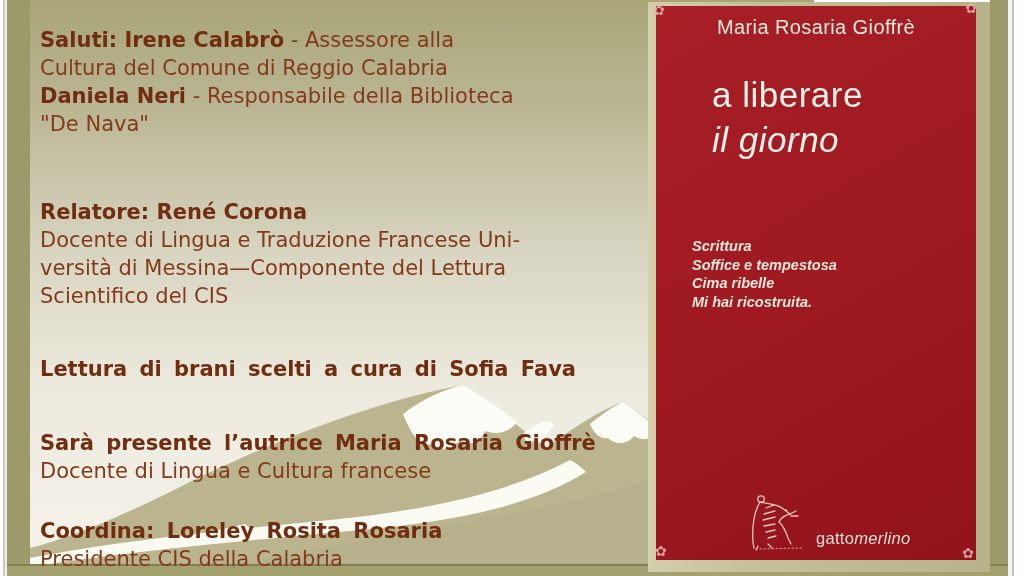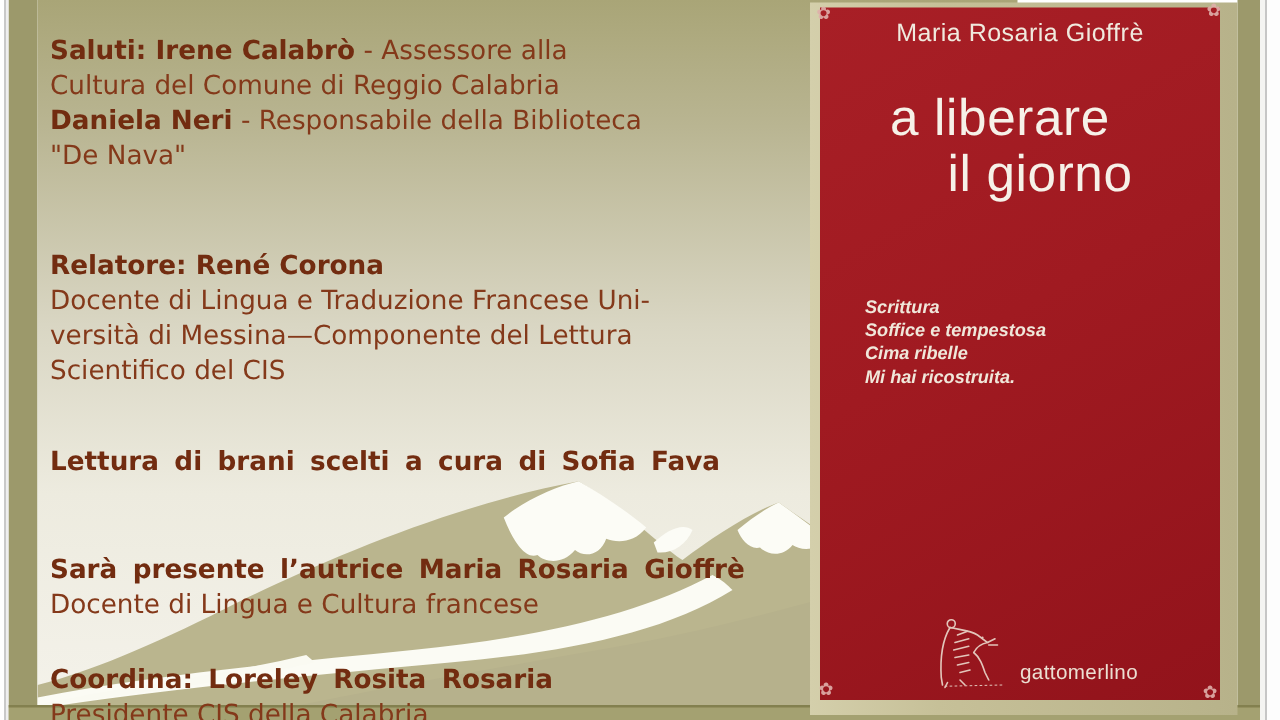--- a/index.html
+++ b/index.html
@@ -21,48 +21,48 @@
   .content{
     position:absolute;left:30px;top:0;width:784px;height:564px;
     background:linear-gradient(180deg,#a9a577 0%,#b9b592 18%,#d9d6c3 46%,#edebdf 70%,#f4f2ea 100%);
   }
   .mountains{position:absolute;left:0;bottom:0;width:640px;height:212px;z-index:1;}
   .textcol{position:relative;z-index:2;padding:26px 0 0 10px;width:618px;
     color:#84391a;font-size:21px;line-height:28px;}
   .tblock{margin:0;}
   .tblock.b2{margin-top:60px;}
   .tblock.b3{margin-top:45px;}
-  .tblock.b4{margin-top:58px;}
+  .tblock.b4{margin-top:46px;}
   .tblock.b5{margin-top:32px;}
   .seg-b{font-weight:bold;color:#722c10;}
   .seg-r{font-weight:normal;color:#84391a;}
   .sp{word-spacing:5px;}
   
   .book-photo{
     position:absolute;left:648px;top:2px;width:342px;height:570px;z-index:3;
     background:linear-gradient(90deg,#d4cfab 0,#c6c098 30%,#b7b28a 100%);
     box-sizing:border-box;padding:4px 14px 12px 8px;
   }
   .book-cover{
     position:relative;width:100%;height:100%;
     background:linear-gradient(150deg,#a81f26 0%,#a01a21 45%,#92131b 100%);
     color:#f2ede3;font-family:"Liberation Sans",sans-serif;
   }
   .book-author{position:absolute;top:10px;left:0;width:100%;text-align:center;
     font-size:20px;letter-spacing:0.4px;color:#f0eade;}
   .book-title{position:absolute;top:66px;left:56px;font-weight:400;
-    font-size:41px;line-height:45px;color:#f6f1e8;letter-spacing:0.5px;}
-  .book-title .t2{margin-left:46px;}
+    font-size:35px;line-height:45px;color:#f6f1e8;letter-spacing:0.5px;}
+  .book-title .t2{font-style:italic;}
   .book-poem{position:absolute;top:231px;left:36px;font-style:italic;font-weight:700;
     font-size:14.5px;line-height:18.5px;color:#f0e7da;}
   .book-logo{position:absolute;left:88px;bottom:6px;display:flex;align-items:flex-end;}
   .cat-svg{width:70px;height:62px;opacity:0.85;}
   .pub-text{font-size:16.5px;color:#ecdfd2;letter-spacing:0.3px;margin-left:2px;
     padding-bottom:6px;}
-  .pub-text .it{}
+  .pub-text .it{font-style:italic;}
   .ornament{position:absolute;font-size:14px;color:#dfb0ab;opacity:0.9;line-height:1;}
   .orn-tl{left:-3px;top:-3px;}
   .orn-tr{right:-1px;top:-5px;}
   .orn-bl{left:-1px;bottom:2px;}
   .orn-br{right:2px;bottom:0;}
 </style>
 </head>
 <body>
 
 <div class="page">

